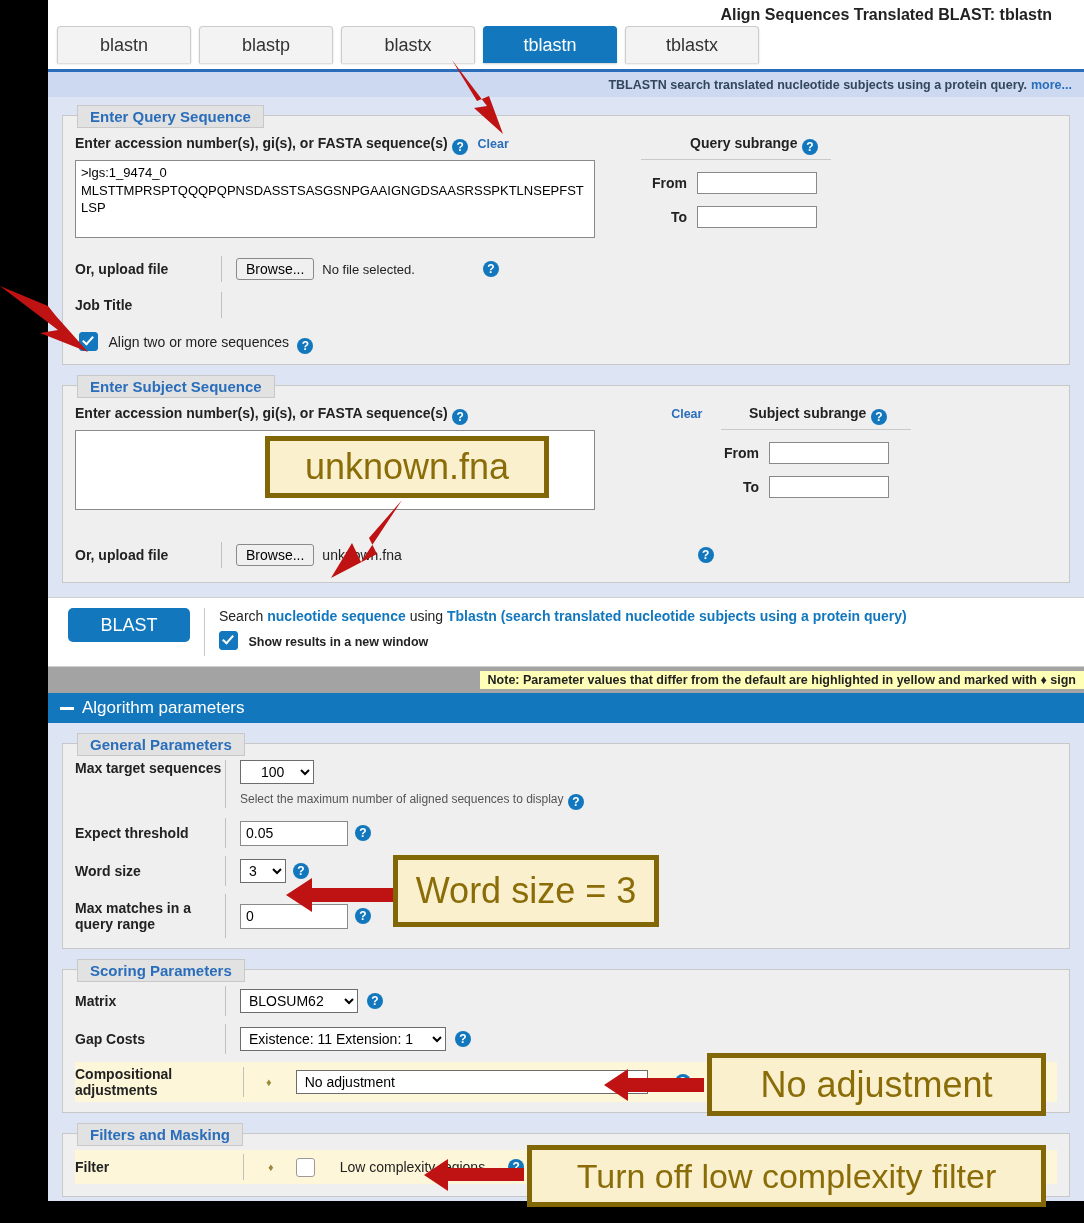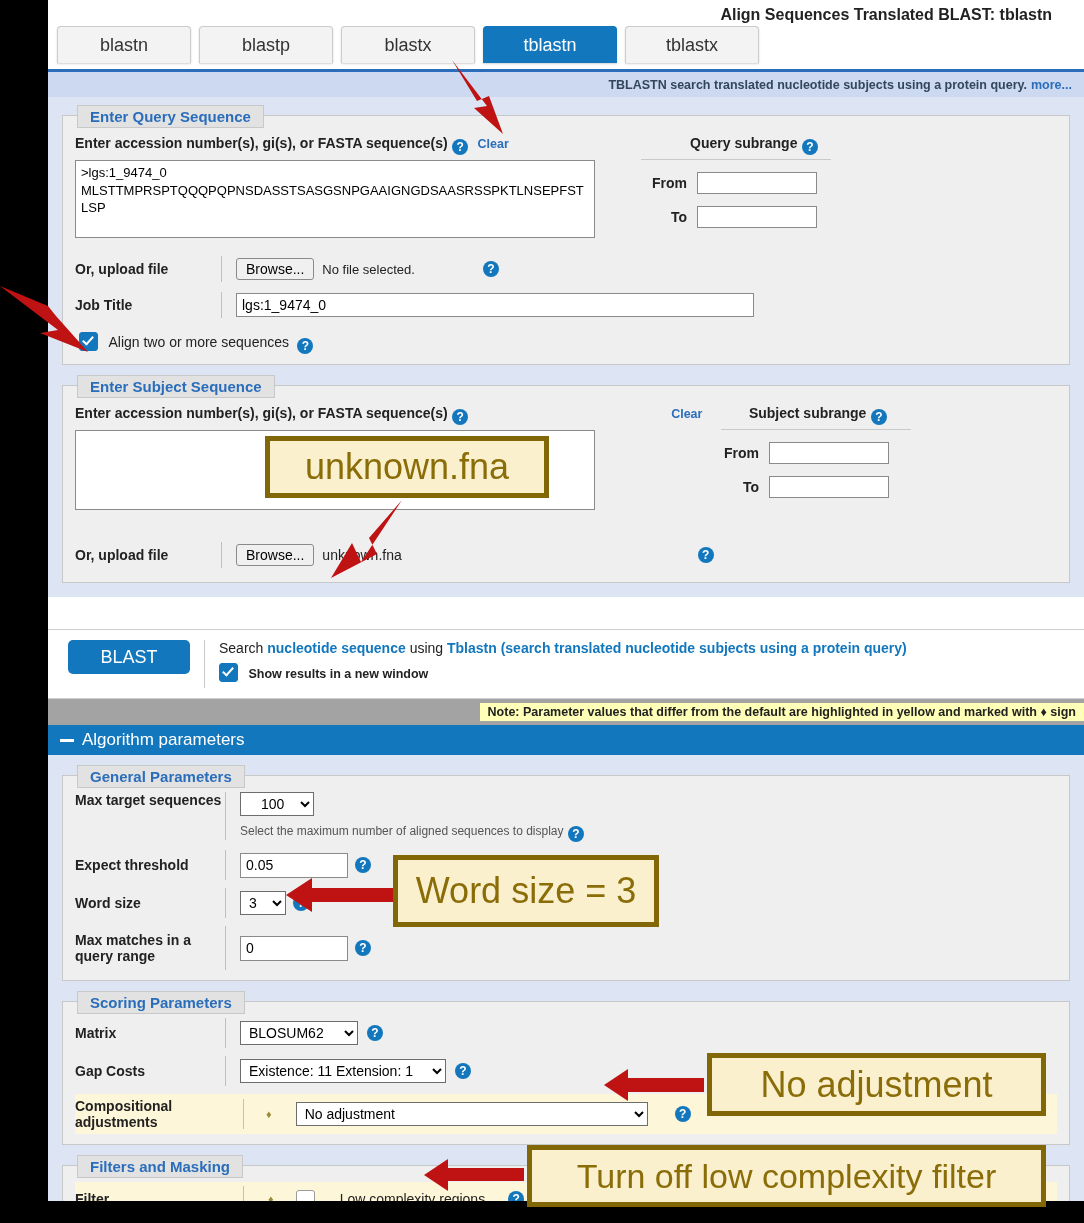--- a/index.html
+++ b/index.html
@@ -127,21 +127,20 @@
         <div style="width:146px;" class="fieldlabel">Or, upload file</div>
         <div style="border-left:1px solid #c0c0c0;height:26px;"></div>
         <button class="btnfile" style="margin-left:14px;">Browse...</button>
         <span style="font-size:13px;margin-left:8px;color:#222;">No file selected.</span>
         <span class="qm" style="margin-left:68px;">?</span>
       </div>
 
       <div style="display:flex;align-items:center;margin-top:10px;">
         <div style="width:146px;" class="fieldlabel">Job Title</div>
         <div style="border-left:1px solid #c0c0c0;height:26px;"></div>
-        <input class="inp" style="width: 518px; height: 24px; margin-left: 14px;" value="lgs:1_9474_0">
       </div>
 
       <div style="margin-top:14px;margin-left:4px;">
         <span class="chk on"></span>
         <span style="font-size:14px;margin-left:6px;color:#222;">Align two or more sequences</span>
         <span class="qm" style="margin-left:4px;">?</span>
       </div>
     </div>
   </div>
 
@@ -178,21 +177,21 @@
       <div style="display:flex;align-items:center;margin-top:28px;">
         <div style="width:146px;" class="fieldlabel">Or, upload file</div>
         <div style="border-left:1px solid #c0c0c0;height:26px;"></div>
         <button class="btnfile" style="margin-left:14px;">Browse...</button>
         <span style="font-size:14px;margin-left:8px;color:#222;">unknown.fna</span>
         <span class="qm" style="margin-left:296px;">?</span>
       </div>
     </div>
   </div>
 
-  <div style="background:#fff;border-top:1px solid #cfcfcf;padding:10px 0 10px 0;margin-top:32px;">
+  <div style="background:#fff;border-top:1px solid #cfcfcf;padding:10px 0 10px 0;">
     <div style="display:flex;align-items:flex-start;padding-left:20px;">
       <div class="blastbtn">BLAST</div>
       <div style="border-left:1px solid #c9c9c9;height:48px;margin-left:14px;"></div>
       <div style="margin-left:14px;">
         <div style="font-size:14px;color:#222;">
           <span>Search</span>
           <span style="color:#1277bd;font-weight:bold;">nucleotide sequence</span>
           <span>using</span>
           <span style="color:#1277bd;font-weight:bold;">Tblastn (search translated nucleotide subjects using a protein query)</span>
         </div>

